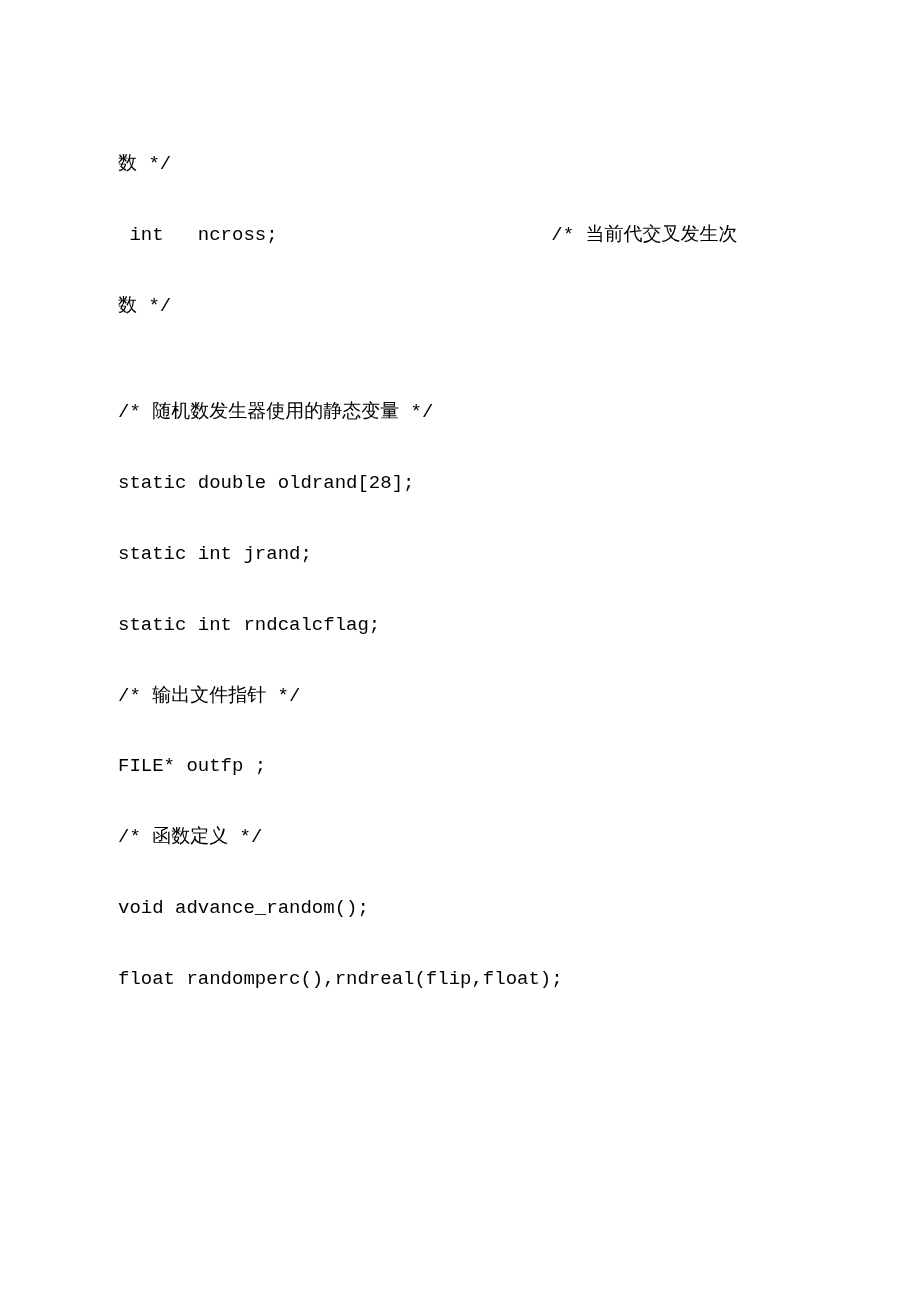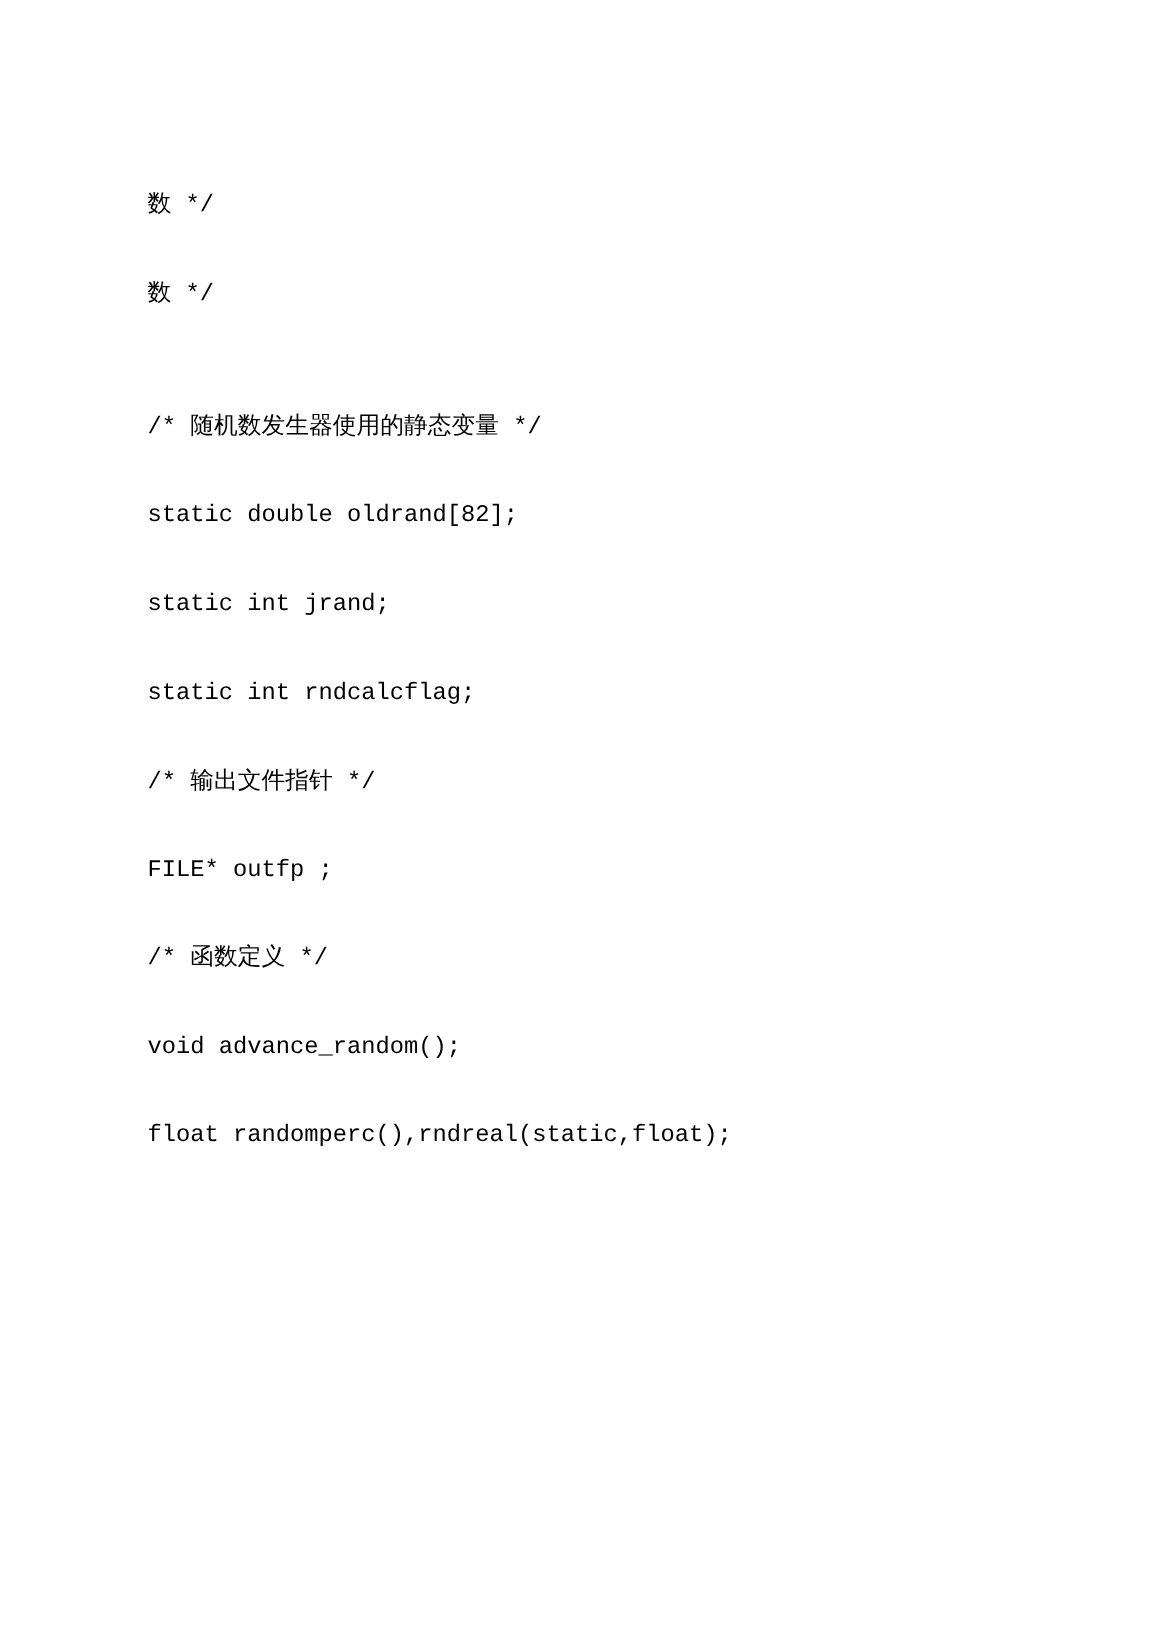--- a/index.html
+++ b/index.html
@@ -21,31 +21,32 @@
   }
   .code-line {
     display: block;
   }
 </style>
 </head>
 <body>
 
 <div class="page">
 <span class="code-line">数 */</span>
+<span class="code-line"> int   ncross;                        /* 当前代交叉发生次</span>
 <span class="code-line">数 */</span>
 <span class="code-line"></span>
 <span class="code-line">/* 随机数发生器使用的静态变量 */</span>
-<span class="code-line">static double oldrand[82];</span>
+<span class="code-line">static double oldrand[28];</span>
 <span class="code-line">static int jrand;</span>
 <span class="code-line">static int rndcalcflag;</span>
 <span class="code-line">/* 输出文件指针 */</span>
 <span class="code-line">FILE* outfp ;</span>
 <span class="code-line">/* 函数定义 */</span>
 <span class="code-line">void advance_random();</span>
-<span class="code-line">float randomperc(),rndreal(static,float);</span>
+<span class="code-line">float randomperc(),rndreal(flip,float);</span>
 
 
 
 
 
 
 
 
 
 

